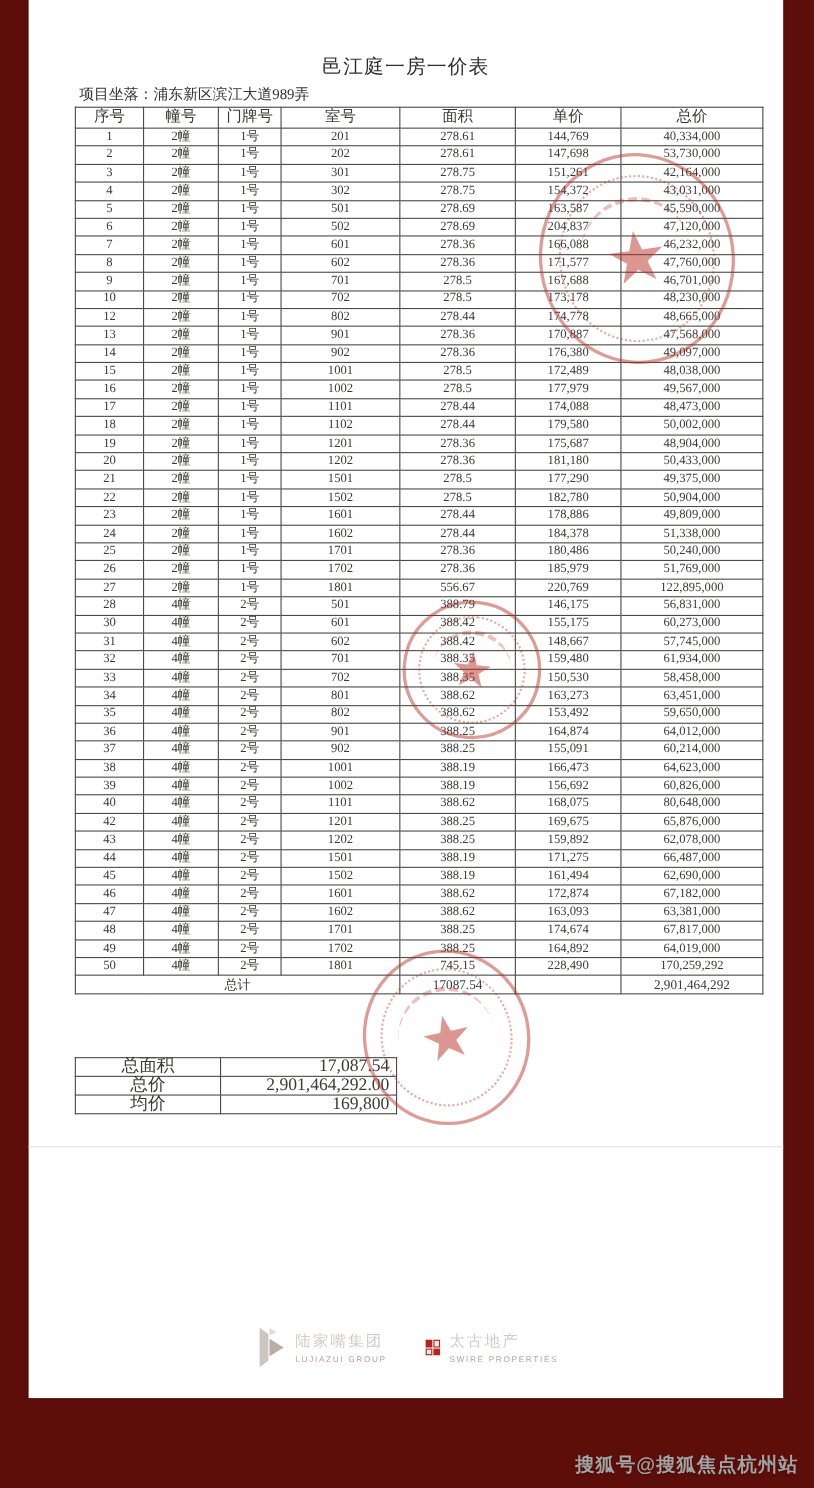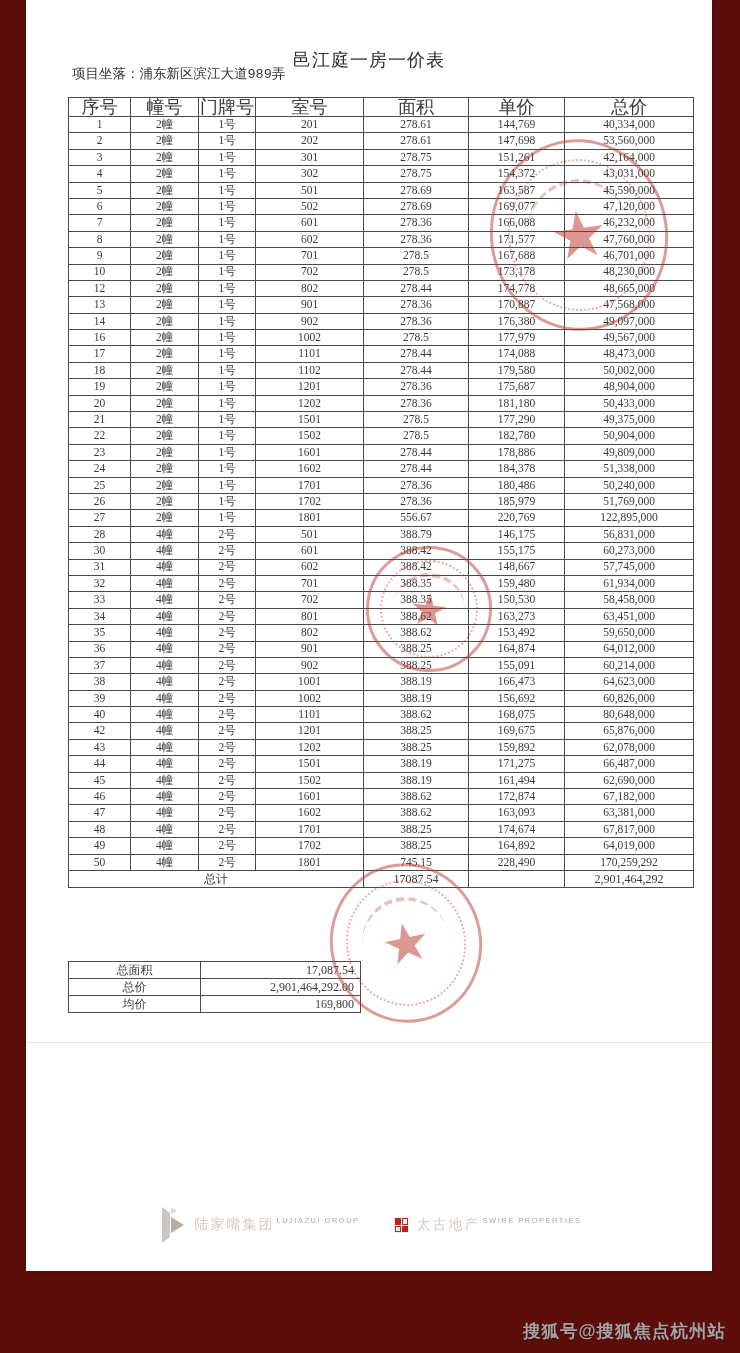--- a/index.html
+++ b/index.html
@@ -14,46 +14,46 @@
   .page {
     position:absolute; left:26px; top:0; width:686px; height:1271px;
     background:#ffffff;
     box-shadow:0 0 4px rgba(0,0,0,.35);
   }
   .doc-title {
     position:absolute; top:48px; left:0; width:100%;
     text-align:center; font-size:18px; color:#2e2e2e; letter-spacing:1px;
   }
   .doc-location {
-    position:absolute; top:65px; left:46px;
-    font-size:13.5px; color:#333;font-family:Liberation Mono, monospace;
+    position:absolute; top:77px; left:46px;
+    font-size:13.5px; color:#333;
   }
   
   table.main {
     position:absolute; top:97px; left:42px; width:625px;
     border-collapse:collapse; table-layout:fixed;
   }
   table.main th, table.main td {
     border:1px solid #4a4a48;
     font-size:11.5px; color:#3a3a38;
     text-align:center; vertical-align:middle;
     height:16.4px; line-height:1; padding:0 1px;
     overflow:hidden; white-space:nowrap;
     font-weight:normal;
   }
-  table.main thead th { height:19px; font-size:18px; }
+  table.main thead th { height:19px; font-size:14px; }
   table.main .total-row td { height:17px; font-size:12px; }
   
   table.summary {
     position:absolute; top:961px; left:42px; width:293px;
     border-collapse:collapse; table-layout:fixed;
   }
   table.summary td {
     border:1px solid #4a4a48; height:17px; line-height:1;
-    font-size:12px; color:#3a3a38; padding:0 6px; white-space:nowrap;
+    font-size:16px; color:#3a3a38; padding:0 6px; white-space:nowrap;
   }
   table.summary td.lbl { text-align:center; width:132px; }
   table.summary td.val { text-align:right; }
   .fold-line {
     position:absolute; left:0; top:1042px; width:100%; height:1px;
     background:#e2e2e0;
   }
   
   .stamp {
     position:absolute; border-radius:50%;
@@ -78,21 +78,21 @@
   #stamp2 { left:340px; top:546px; width:126px; height:126px; transform:rotate(6deg); }
   #stamp2 .star { font-size:44px; }
   #stamp3 { left:304px; top:863px; width:152px; height:160px; transform:rotate(-12deg); }
   #stamp3 .star { font-size:54px; }
   
   .footer-logos {
     position:absolute; left:0; top:1205px; width:740px;
     display:flex; align-items:center; justify-content:center; gap:34px;
   }
   .logo { display:flex; align-items:center; gap:8px; }
-  .logo-texts { display:flex; gap:2px; }
+  .logo-texts { display:flex; flex-direction:column; gap:2px; }
   .logo-cn {
     font-family:"Liberation Sans","DejaVu Sans",sans-serif;
     color:#d5cbc5; font-size:14px; letter-spacing:2px;
   }
   .logo-en {
     font-family:"Liberation Sans","DejaVu Sans",sans-serif;
     color:#b4a39d; font-size:7.5px; letter-spacing:1.5px;
   }
   .swire-flag {
     width:15px; height:16px; background:#f3efec; position:relative; flex:none;
@@ -150,21 +150,21 @@
           <td>144,769</td>
           <td>40,334,000</td>
         </tr>
         <tr>
           <td>2</td>
           <td>2幢</td>
           <td>1号</td>
           <td>202</td>
           <td>278.61</td>
           <td>147,698</td>
-          <td>53,560,000</td>
+          <td>53,730,000</td>
         </tr>
         <tr>
           <td>3</td>
           <td>2幢</td>
           <td>1号</td>
           <td>301</td>
           <td>278.75</td>
           <td>151,261</td>
           <td>42,164,000</td>
         </tr>
@@ -185,21 +185,21 @@
           <td>278.69</td>
           <td>163,587</td>
           <td>45,590,000</td>
         </tr>
         <tr>
           <td>6</td>
           <td>2幢</td>
           <td>1号</td>
           <td>502</td>
           <td>278.69</td>
-          <td>169,077</td>
+          <td>204,837</td>
           <td>47,120,000</td>
         </tr>
         <tr>
           <td>7</td>
           <td>2幢</td>
           <td>1号</td>
           <td>601</td>
           <td>278.36</td>
           <td>166,088</td>
           <td>46,232,000</td>
@@ -250,20 +250,29 @@
           <td>47,568,000</td>
         </tr>
         <tr>
           <td>14</td>
           <td>2幢</td>
           <td>1号</td>
           <td>902</td>
           <td>278.36</td>
           <td>176,380</td>
           <td>49,097,000</td>
+        </tr>
+        <tr>
+          <td>15</td>
+          <td>2幢</td>
+          <td>1号</td>
+          <td>1001</td>
+          <td>278.5</td>
+          <td>172,489</td>
+          <td>48,038,000</td>
         </tr>
         <tr>
           <td>16</td>
           <td>2幢</td>
           <td>1号</td>
           <td>1002</td>
           <td>278.5</td>
           <td>177,979</td>
           <td>49,567,000</td>
         </tr>

